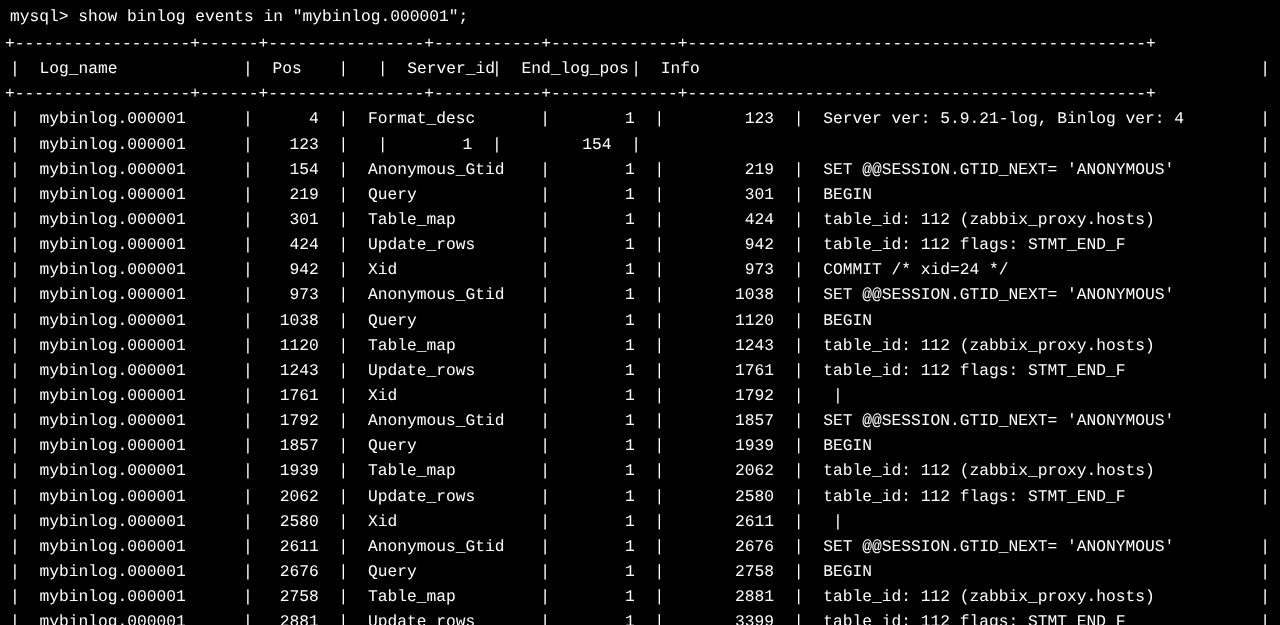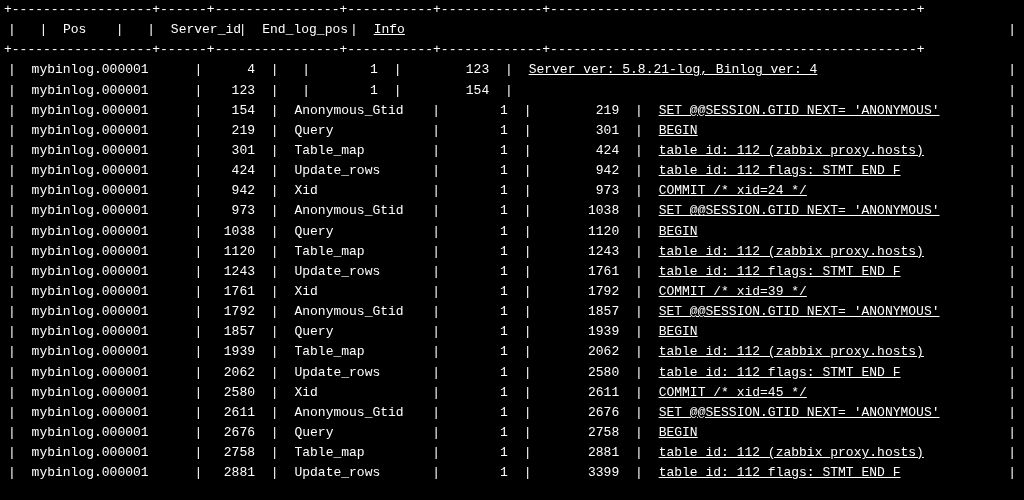--- a/index.html
+++ b/index.html
@@ -33,62 +33,67 @@
       line-height: 1.55;
       font-size: 13px;
     }
     .cell {
       color: #fff;
       padding: 0 4px;
       white-space: pre;
     }
     .col-log_name  { width: 155px; }
     .col-event     { width: 130px; }
-    .col-info      { flex: 1; text-decoration: underline; }
+    .col-info      { flex: 1; }
     .pipe { color: #fff; }
     .row-line {
       color: #fff;
       white-space: pre;
       font-size: 13px;
       line-height: 1.55;
     }
   </style>
 </head>
 <body>
 
 <div class="terminal">
+  <div class="cmd-line">
+    <span class="prompt">mysql&gt; show binlog events in "mybinlog.000001";</span>
+  </div>
   <div class="table-container">
     <div class="row-line">+------------------+------+----------------+-----------+-------------+-----------------------------------------------+</div>
     <div class="header-row">
       <span class="pipe cell">| </span>
+      <span class="cell col-log_name">Log_name</span>
       <span class="pipe cell"> | </span>
       <span class="cell" style="width:45px;">Pos</span>
       <span class="pipe cell"> | </span>
       <span class="pipe cell"> | </span>
       <span class="cell" style="width:60px;">Server_id</span>
       <span class="pipe cell"> | </span>
       <span class="cell" style="width:80px;">End_log_pos</span>
       <span class="pipe cell"> | </span>
       <span class="cell col-info">Info</span>
       <span class="pipe cell"> |</span>
     </div>
     <div class="row-line">+------------------+------+----------------+-----------+-------------+-----------------------------------------------+</div>
     <div id="table-body">
         <div class="data-row">
     <span class="pipe cell">| </span>
     <span class="cell col-log_name">mybinlog.000001</span>
     <span class="pipe cell"> | </span>
     <span class="cell" style="width:45px;text-align:right;display:inline-block;">   4</span>
     <span class="pipe cell"> | </span>
+    <span class="cell col-event">Format_desc</span>
     <span class="pipe cell"> | </span>
     <span class="cell" style="width:60px;text-align:right;display:inline-block;">1</span>
     <span class="pipe cell"> | </span>
     <span class="cell" style="width:80px;text-align:right;display:inline-block;"> 123</span>
     <span class="pipe cell"> | </span>
-    <span class="cell col-info">Server ver: 5.8.21-log, Binlog ver: 4</span>
+    <span class="cell col-info">Server ver: 5.9.21-log, Binlog ver: 4</span>
     <span class="pipe cell"> |</span>
   </div>
         <div class="data-row">
     <span class="pipe cell">| </span>
     <span class="cell col-log_name">mybinlog.000001</span>
     <span class="pipe cell"> | </span>
     <span class="cell" style="width:45px;text-align:right;display:inline-block;"> 123</span>
     <span class="pipe cell"> | </span>
     <span class="pipe cell"> | </span>
     <span class="cell" style="width:60px;text-align:right;display:inline-block;">1</span>
@@ -238,21 +243,20 @@
     <span class="cell col-log_name">mybinlog.000001</span>
     <span class="pipe cell"> | </span>
     <span class="cell" style="width:45px;text-align:right;display:inline-block;">1761</span>
     <span class="pipe cell"> | </span>
     <span class="cell col-event">Xid</span>
     <span class="pipe cell"> | </span>
     <span class="cell" style="width:60px;text-align:right;display:inline-block;">1</span>
     <span class="pipe cell"> | </span>
     <span class="cell" style="width:80px;text-align:right;display:inline-block;">1792</span>
     <span class="pipe cell"> | </span>
-    <span class="cell col-info">COMMIT /* xid=39 */</span>
     <span class="pipe cell"> |</span>
   </div>
         <div class="data-row">
     <span class="pipe cell">| </span>
     <span class="cell col-log_name">mybinlog.000001</span>
     <span class="pipe cell"> | </span>
     <span class="cell" style="width:45px;text-align:right;display:inline-block;">1792</span>
     <span class="pipe cell"> | </span>
     <span class="cell col-event">Anonymous_Gtid</span>
     <span class="pipe cell"> | </span>
@@ -313,21 +317,20 @@
     <span class="cell col-log_name">mybinlog.000001</span>
     <span class="pipe cell"> | </span>
     <span class="cell" style="width:45px;text-align:right;display:inline-block;">2580</span>
     <span class="pipe cell"> | </span>
     <span class="cell col-event">Xid</span>
     <span class="pipe cell"> | </span>
     <span class="cell" style="width:60px;text-align:right;display:inline-block;">1</span>
     <span class="pipe cell"> | </span>
     <span class="cell" style="width:80px;text-align:right;display:inline-block;">2611</span>
     <span class="pipe cell"> | </span>
-    <span class="cell col-info">COMMIT /* xid=45 */</span>
     <span class="pipe cell"> |</span>
   </div>
         <div class="data-row">
     <span class="pipe cell">| </span>
     <span class="cell col-log_name">mybinlog.000001</span>
     <span class="pipe cell"> | </span>
     <span class="cell" style="width:45px;text-align:right;display:inline-block;">2611</span>
     <span class="pipe cell"> | </span>
     <span class="cell col-event">Anonymous_Gtid</span>
     <span class="pipe cell"> | </span>

